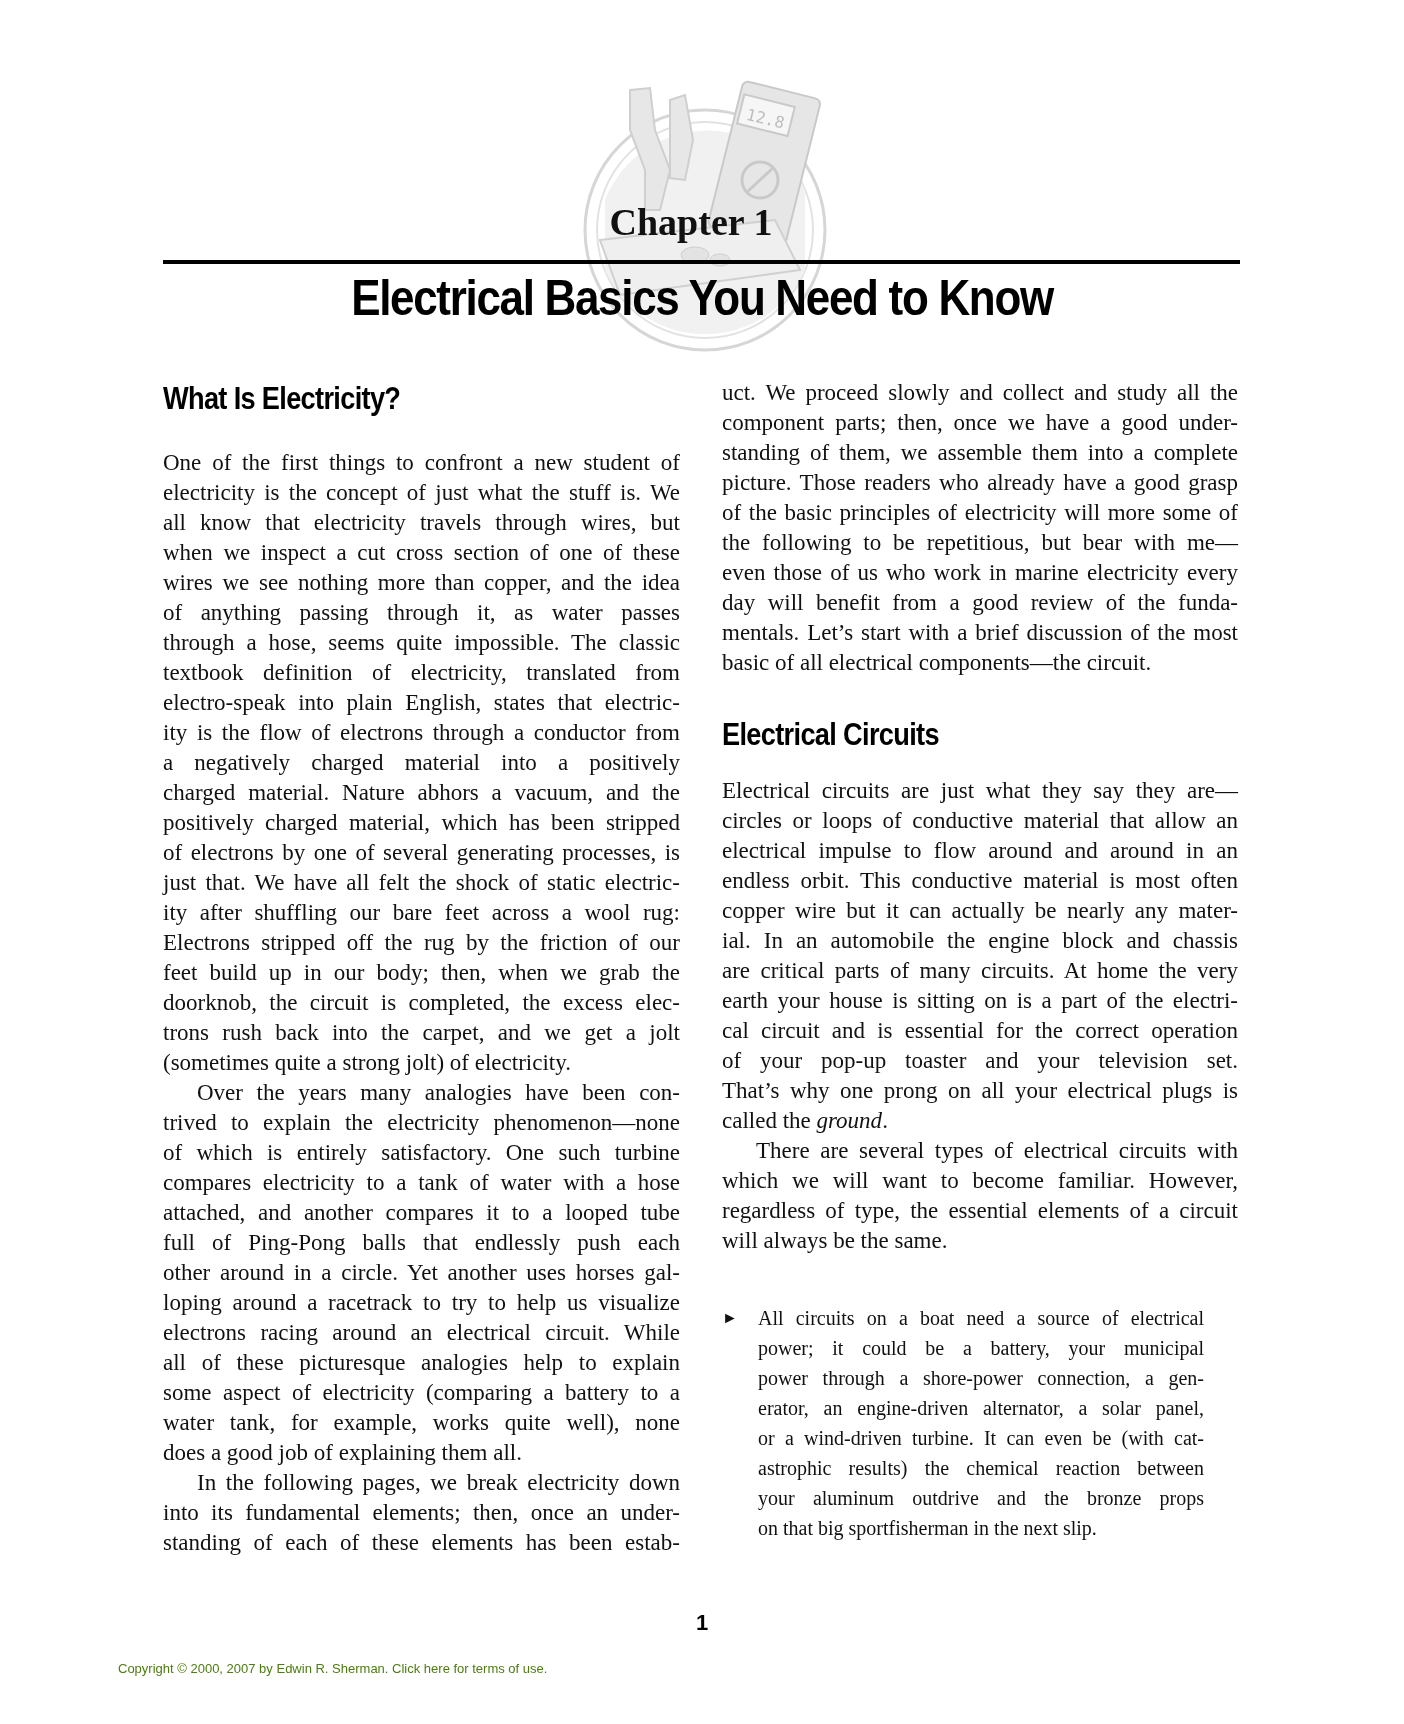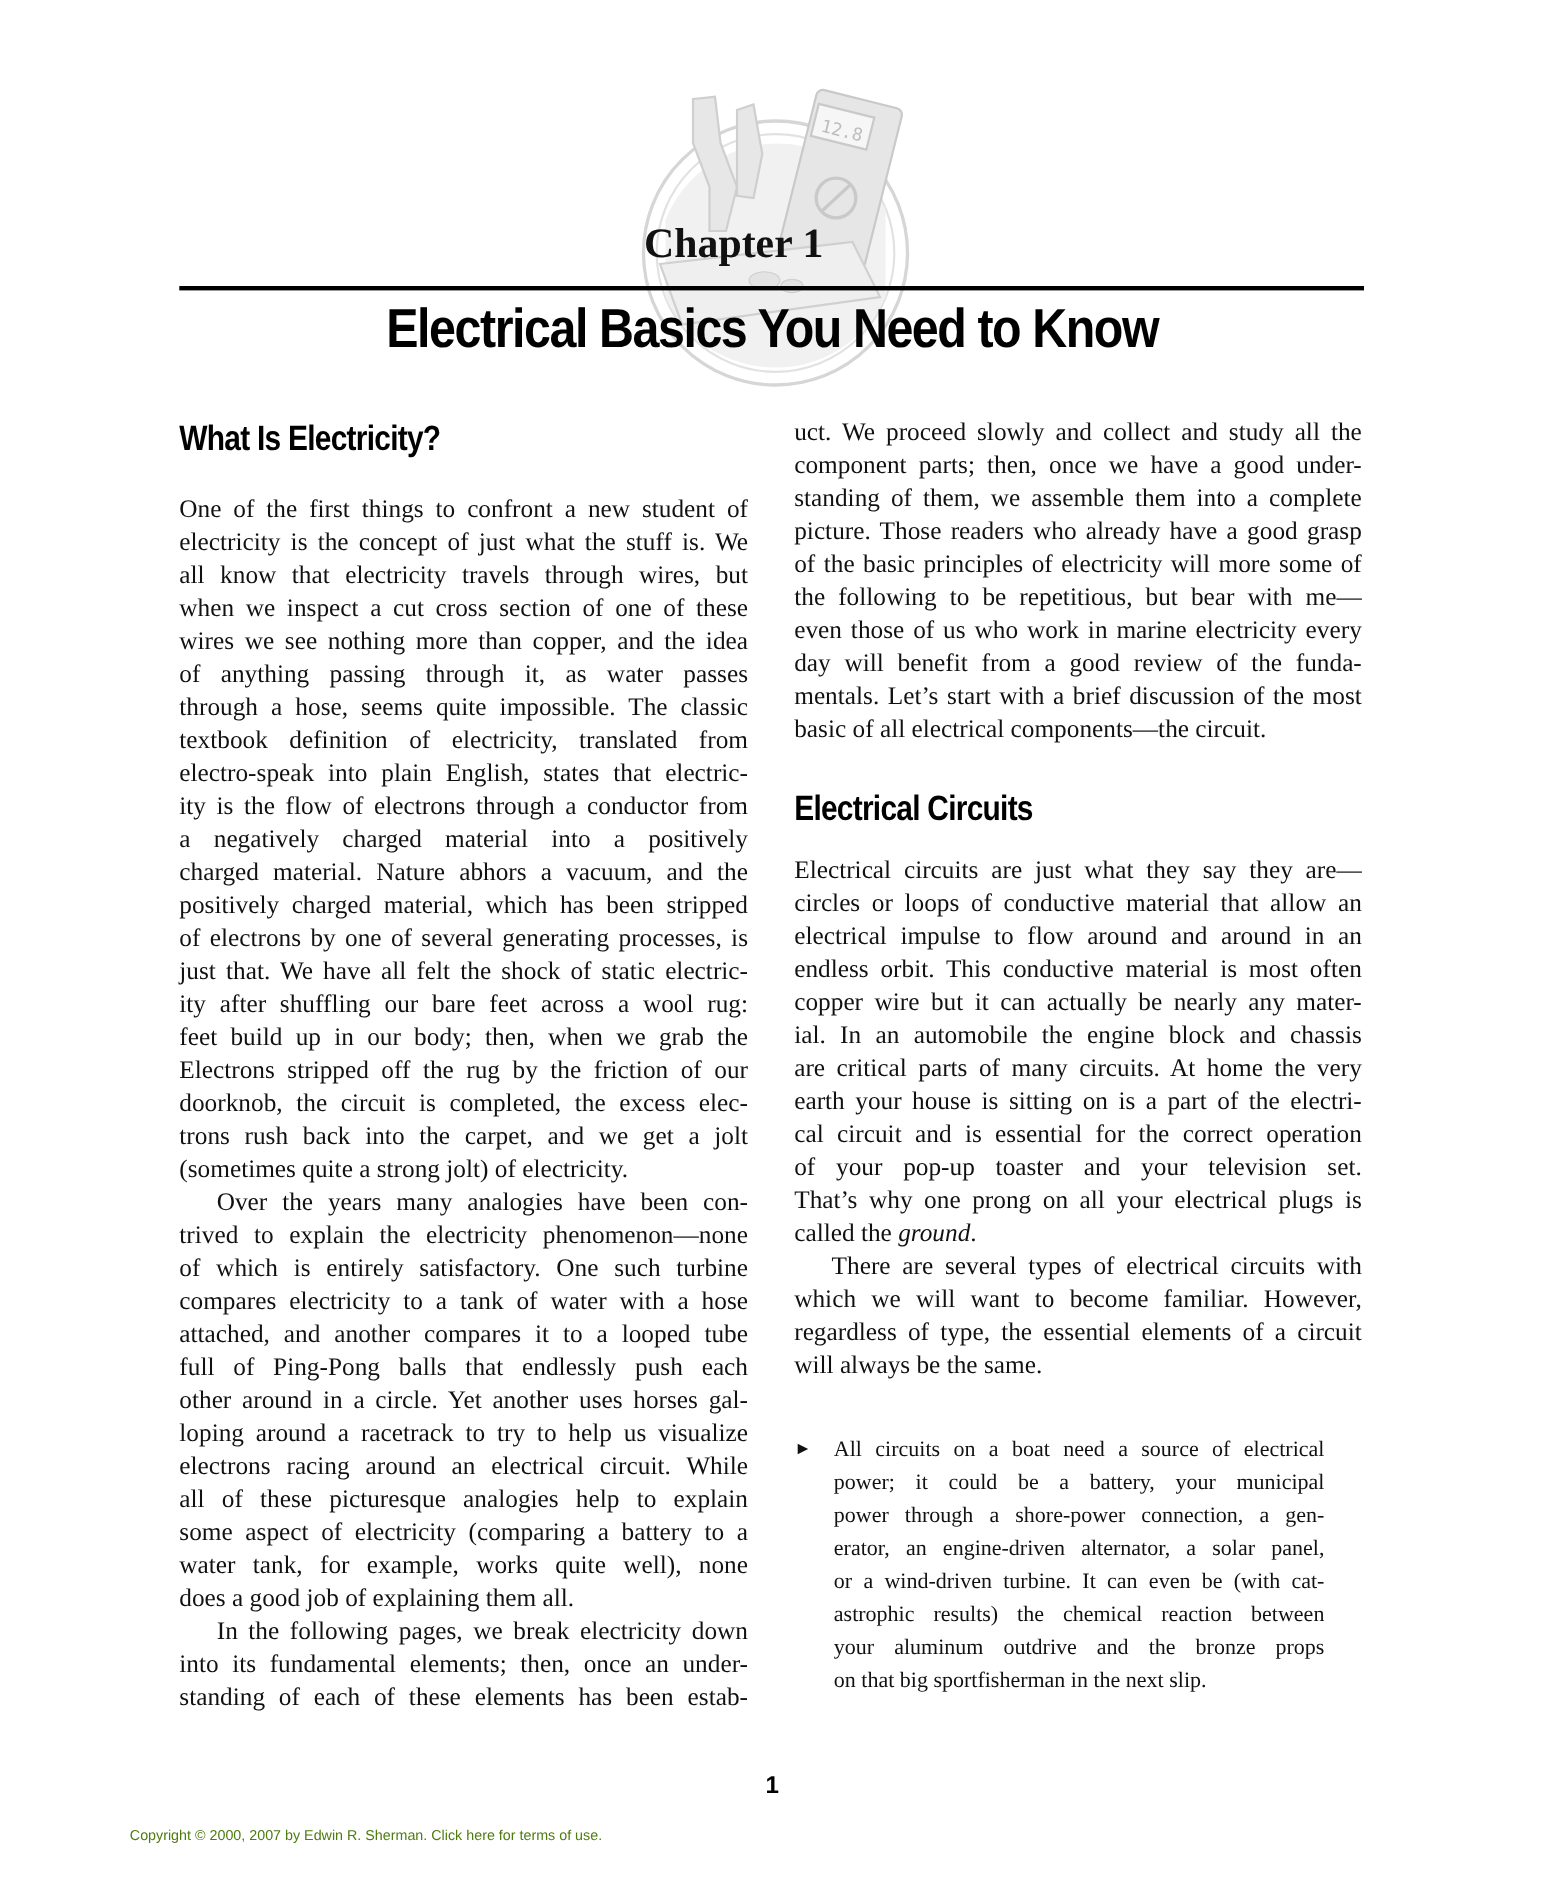--- a/index.html
+++ b/index.html
@@ -3,21 +3,21 @@
 <meta charset="utf-8">
 <style>
   html, body { margin: 0; padding: 0; background: #ffffff; }
   body { width: 1404px; height: 1724px; position: relative; overflow: hidden; color: #111; }
   .page { position: absolute; left: 0; top: 0; width: 1404px; height: 1724px; }
 
   
   .emblem { position: absolute; left: 575px; top: 70px; width: 260px; height: 290px; }
 
   .chapter-label { position: absolute; left: 0; width: 1334px; top: 200px; text-align: center;
-    font-family: "Liberation Serif", serif; font-weight: bold; font-size: 38px; line-height: 44px; color: #111; }
+    font-family: "Liberation Serif", serif; font-weight: bold; font-size: 38px; line-height: 44px; color: #111; padding-left: 24px; }
   .chapter-rule { position: absolute; left: 163px; width: 1077px; top: 260px; height: 4px; background: #000; }
   .chapter-title { position: absolute; left: 0; width: 1404px; top: 268px; text-align: center;
     font-family: "Liberation Sans", sans-serif; font-weight: bold; font-size: 50px; line-height: 60px;
     letter-spacing: -1.5px; transform: scaleX(0.88); transform-origin: 702px 0; color: #000; }
 
   .col { position: absolute; font-family: "Liberation Serif", serif; font-size: 23px; line-height: 30px; color: #111; }
   .col-left { left: 163px; width: 517px; top: 378px; }
   .col-right { left: 722px; width: 516px; top: 378px; }
 
   .section-heading { font-family: "Liberation Sans", sans-serif; font-weight: bold; font-size: 32px;
@@ -77,22 +77,22 @@
       <span class="line">through a hose, seems quite impossible. The classic</span>
       <span class="line">textbook definition of electricity, translated from</span>
       <span class="line">electro-speak into plain English, states that electric-</span>
       <span class="line">ity is the flow of electrons through a conductor from</span>
       <span class="line">a negatively charged material into a positively</span>
       <span class="line">charged material. Nature abhors a vacuum, and the</span>
       <span class="line">positively charged material, which has been stripped</span>
       <span class="line">of electrons by one of several generating processes, is</span>
       <span class="line">just that. We have all felt the shock of static electric-</span>
       <span class="line">ity after shuffling our bare feet across a wool rug:</span>
+      <span class="line">Electrons stripped off the rug by the friction of our</span>
       <span class="line">feet build up in our body; then, when we grab the</span>
-      <span class="line">Electrons stripped off the rug by the friction of our</span>
       <span class="line">doorknob, the circuit is completed, the excess elec-</span>
       <span class="line">trons rush back into the carpet, and we get a jolt</span>
       <span class="line last">(sometimes quite a strong jolt) of electricity.</span>
     </div>
     <div>
       <span class="line indent">Over the years many analogies have been con-</span>
       <span class="line">trived to explain the electricity phenomenon—none</span>
       <span class="line">of which is entirely satisfactory. One such turbine</span>
       <span class="line">compares electricity to a tank of water with a hose</span>
       <span class="line">attached, and another compares it to a looped tube</span>

